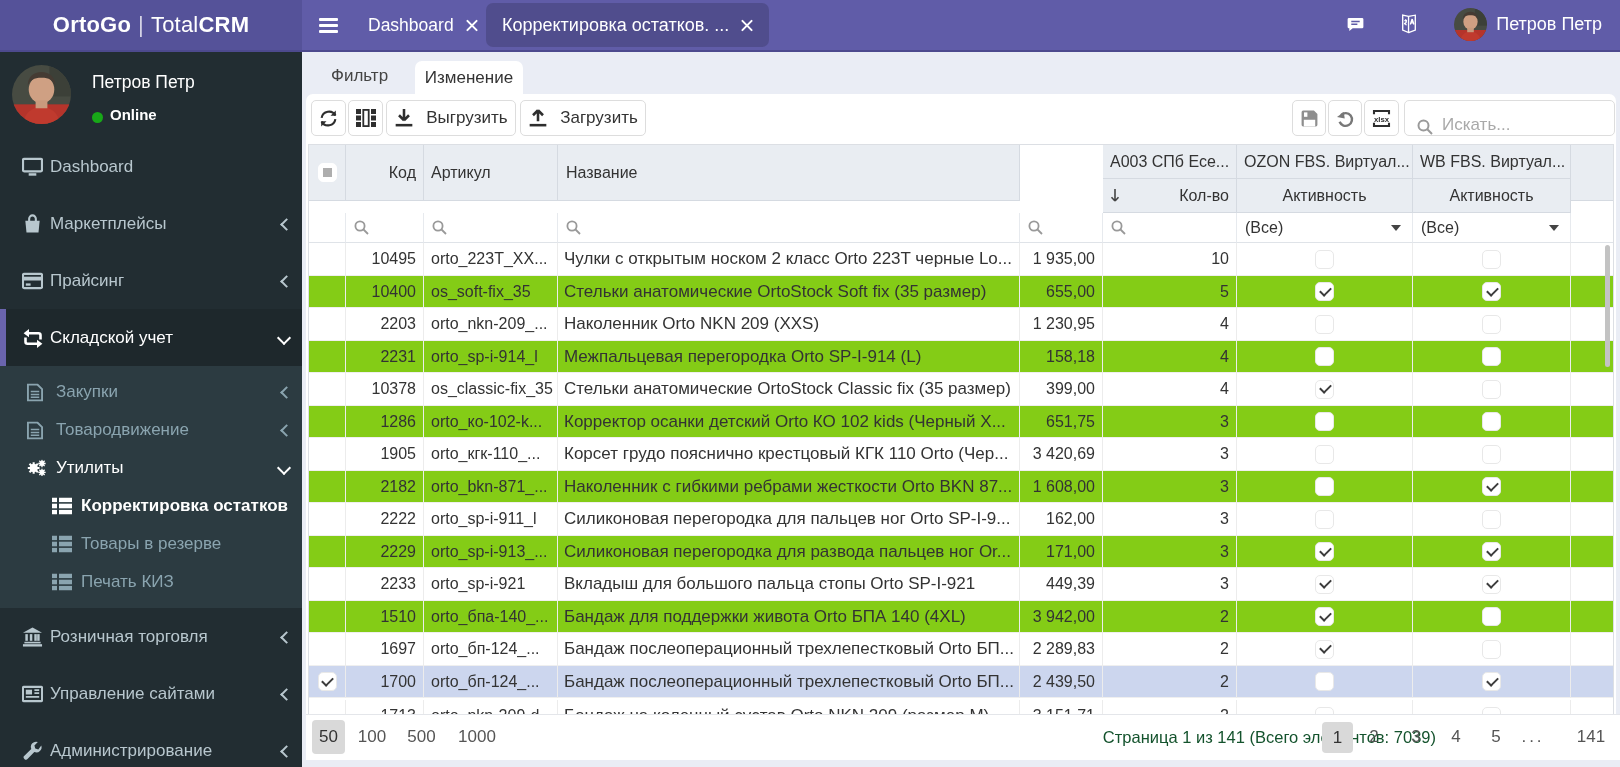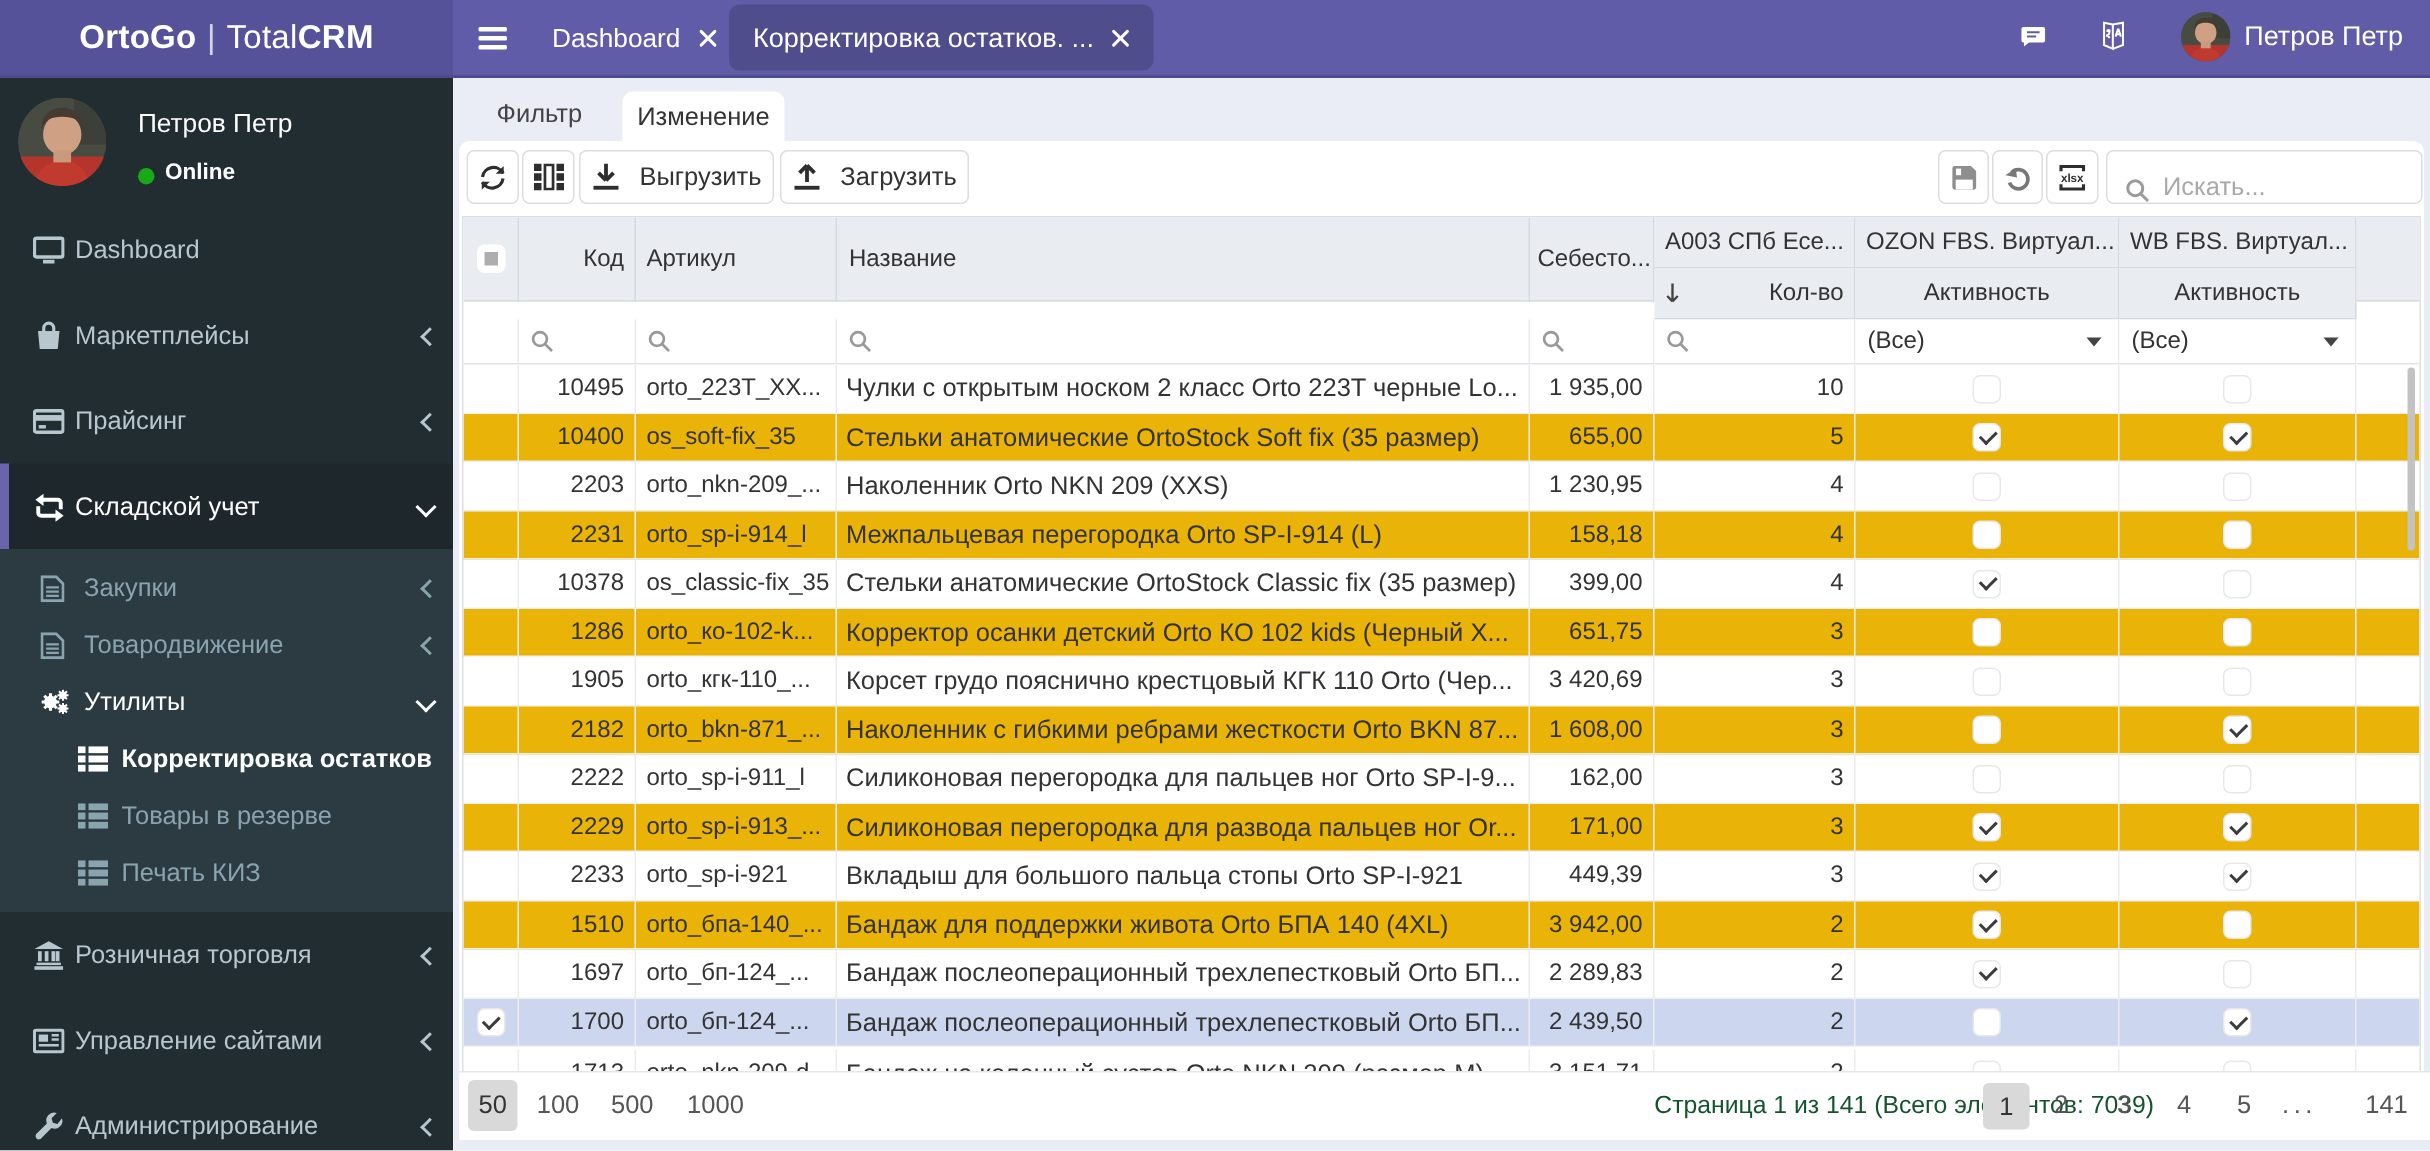--- a/index.html
+++ b/index.html
@@ -54,21 +54,21 @@
 .hc{position:absolute;background:#e9edf2;border-right:1px solid #d5dae1;border-bottom:1px solid #d5dae1;display:flex;align-items:center;font-size:16px}
 .hc.m{top:0;height:56px}
 .hc.b{top:0;height:34px}
 .hc.s{top:34px;height:34px}
 .fc{position:absolute;top:68px;height:30px;background:#fff;border-right:1px solid #e7eaee;border-bottom:1px solid #dfe3e8;display:flex;align-items:center}
 .mg{margin-left:8px}
 .tri{width:0;height:0;border-left:5.5px solid transparent;border-right:5.5px solid transparent;border-top:6.5px solid #444}
 .hq::after{content:"";position:absolute;left:4px;top:4px;width:9px;height:9px;background:#aeaeae}
 .r{position:absolute;left:0;width:1304px;height:32.5px;display:flex;box-shadow:inset 0 -1px 0 #efefef}
 .r i{height:100%;border-right:1px solid #ececec;display:flex;align-items:center;font-style:normal;overflow:hidden}
-.o{background:#eab308}
+.o{background:#84cc16}
 .sel{background:#ccd6ee}
 .c0{width:37px;justify-content:center}
 .c1{width:78px;justify-content:flex-end;padding-right:7px}
 .c2{width:134px;padding-left:7px}
 .c3{width:462px;padding-left:6px;font-size:17px}
 .c4{width:83px;justify-content:flex-end;padding-right:7px}
 .c5{width:134px;justify-content:flex-end;padding-right:7px}
 .c6{width:176px;justify-content:center}
 .c7{width:158px;justify-content:center}
 .c8{width:42px;border-right:none!important}
@@ -397,21 +397,20 @@
       <circle cx="6.5" cy="6.5" r="5" fill="none" stroke="#9a9a9a" stroke-width="2"></circle>
       <path d="M10.3 10.3L15 15" stroke="#9a9a9a" stroke-width="2"></path>
     </svg>Искать...</div>
 <div id="grid">
   <div class="hc m" style="left:0;width:37px;justify-content:center">
       <b class="cb hq" style="border-color:#fff"></b>
     </div>
   <div class="hc m" style="left:37px;width:78px;justify-content:flex-end;padding-right:7px">Код</div>
   <div class="hc m" style="left:115px;width:134px;padding-left:7px">Артикул</div>
   <div class="hc m" style="left:249px;width:462px;padding-left:8px">Название</div>
-  <div class="hc m" style="left:711px;width:83px;padding-left:5px">Себесто...</div>
   <div class="hc b" style="left:794px;width:134px;padding-left:7px">A003 СПб Есе...</div>
   <div class="hc s" style="left:794px;width:134px;padding:0 7px;justify-content:space-between"><svg viewBox="0 0 10 16" width="10" height="16">
         <path d="M5 1v12m0 0l-3.5-3.7M5 13l3.5-3.7" fill="none" stroke="#444" stroke-width="1.6"></path>
       </svg>Кол-во</div>
   <div class="hc b" style="left:928px;width:176px;padding-left:7px">OZON FBS. Виртуал...</div>
   <div class="hc s" style="left:928px;width:176px;justify-content:center">Активность</div>
   <div class="hc b" style="left:1104px;width:158px;padding-left:7px">WB FBS. Виртуал...</div>
   <div class="hc s" style="left:1104px;width:158px;justify-content:center">Активность</div>
   <div class="hc m" style="left:1262px;width:42px;border-right:none"></div>
   <div class="fc" style="left:0;width:37px"></div>

